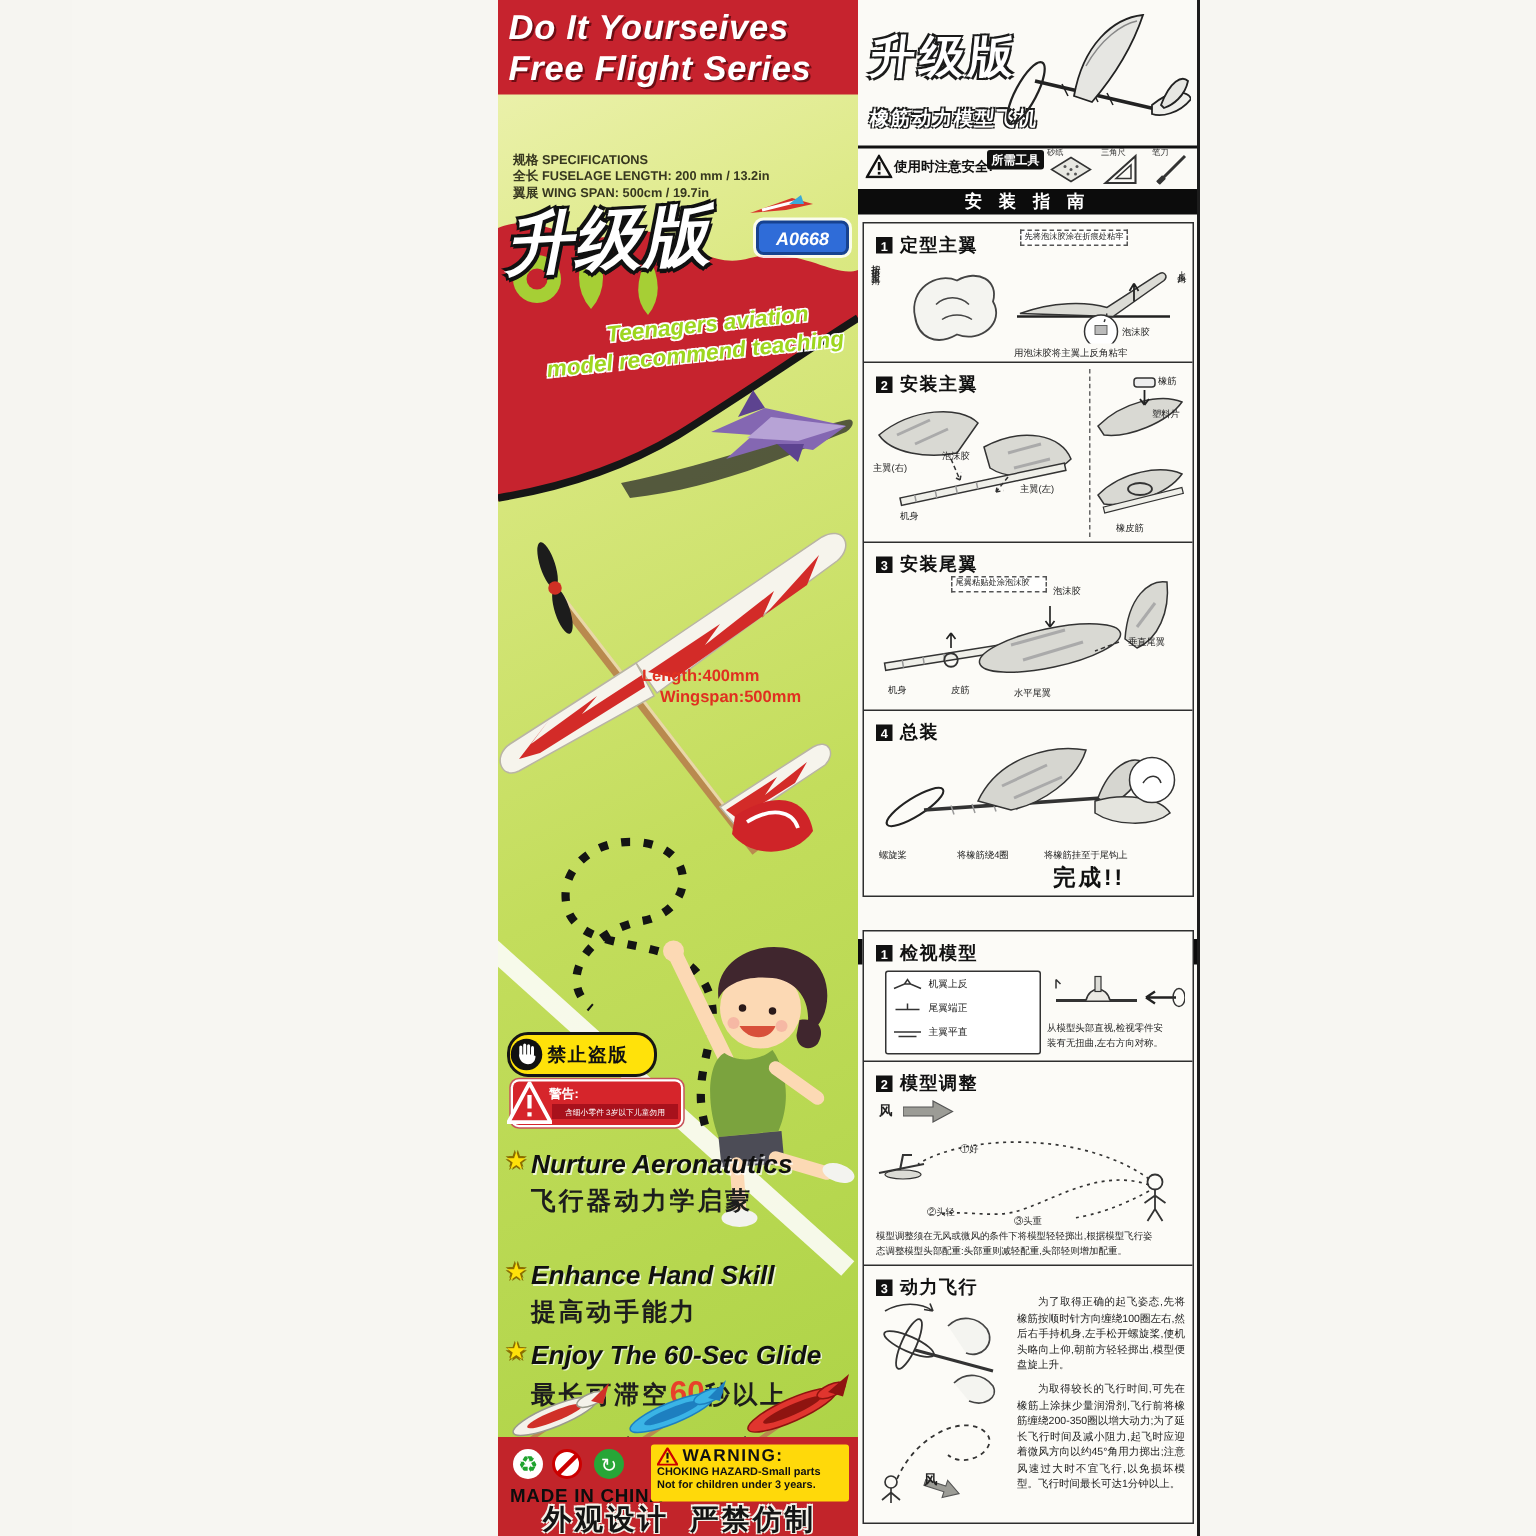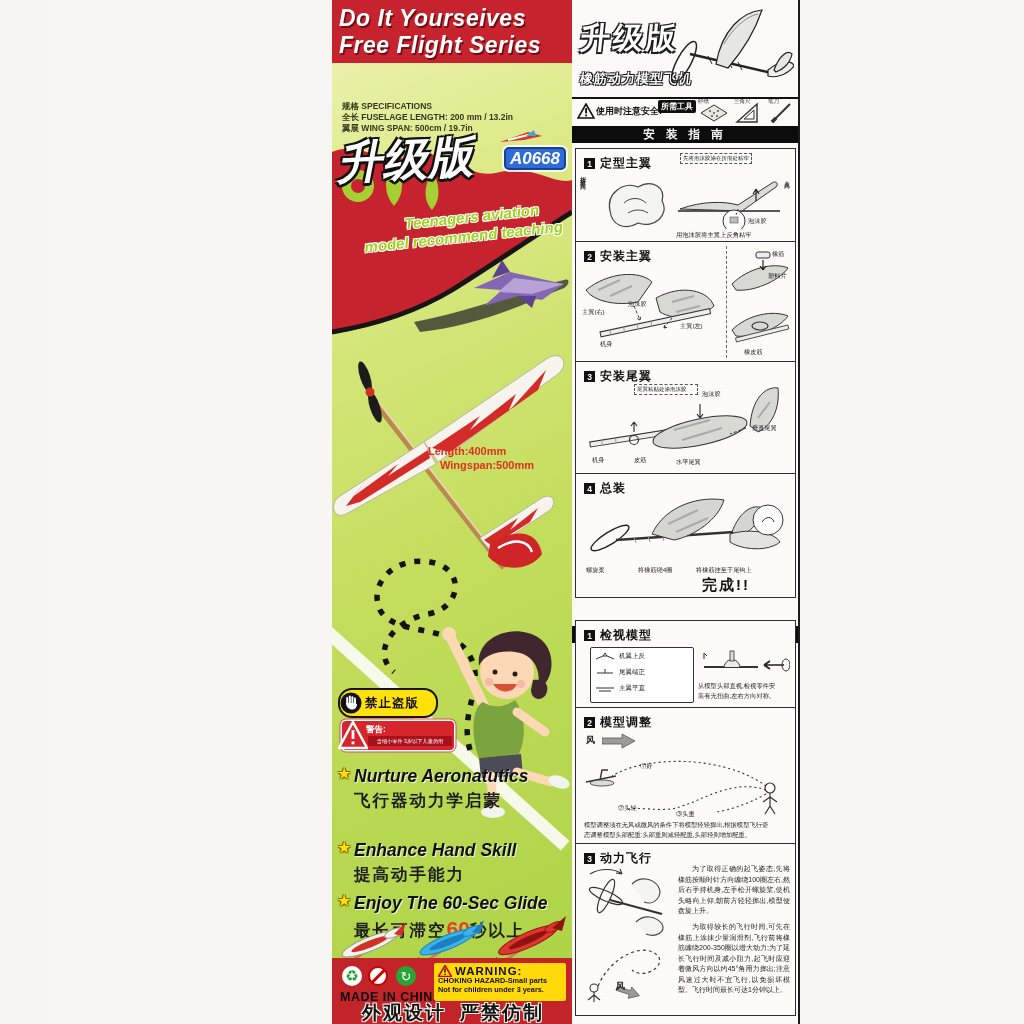--- a/index.html
+++ b/index.html
@@ -13,21 +13,21 @@
   .hdr-line{left:7px;color:#fff;font-size:23px;font-weight:800;font-style:italic;
             letter-spacing:.5px;text-shadow:1.5px 1.5px 0 #6e0d14;white-space:nowrap;}
   .subtitle{left:0;top:72px;width:240px;text-align:center;font-size:18.5px;font-weight:900;
             color:#2f8d12;letter-spacing:1px;white-space:nowrap;
             text-shadow:-1px -1px 0 #fdfff0,1px -1px 0 #fdfff0,-1px 1px 0 #fdfff0,1px 1px 0 #fdfff0;}
   .spec-line{left:10px;font-size:8.5px;font-weight:600;color:#37371f;white-space:nowrap;}
   .edition-big{left:4px;top:130px;font-size:45px;font-weight:900;font-style:italic;color:#fff;
             letter-spacing:1px;transform:rotate(-3deg);
             text-shadow:-2px -2px 0 #111,2px -2px 0 #111,-2px 2px 0 #111,2px 2px 0 #111,0 3px 0 #111;}
   .code-badge{left:172px;top:147px;width:58px;height:19px;background:#2f6cd8;border:2px solid #17428f;
-            border-radius:5px;color:#fff;font-size:17px;font-weight:800;font-style:italic;
+            border-radius:5px;color:#fff;font-size:12px;font-weight:800;font-style:italic;
             display:flex;align-items:center;justify-content:center;
             box-shadow:0 0 0 2px rgba(255,255,255,.85);}
   .tagline{color:#9ed61f;font-weight:800;font-style:italic;font-size:15px;white-space:nowrap;
             transform:rotate(-6deg);
             text-shadow:-1px -1px 0 #fff,1px -1px 0 #fff,-1px 1px 0 #fff,1px 1px 0 #fff;}
   .dims{color:#e03020;font-size:11px;font-weight:800;line-height:14px;white-space:nowrap;}
   .white-stripe{left:-30px;top:600px;width:360px;height:13px;background:#fcfcf6;opacity:.92;
             transform:rotate(42deg);transform-origin:left top;}
   .piracy{left:6px;top:688px;width:96px;height:26px;background:#ffe20a;border:2px solid #151515;
             border-radius:14px;display:flex;align-items:center;}

